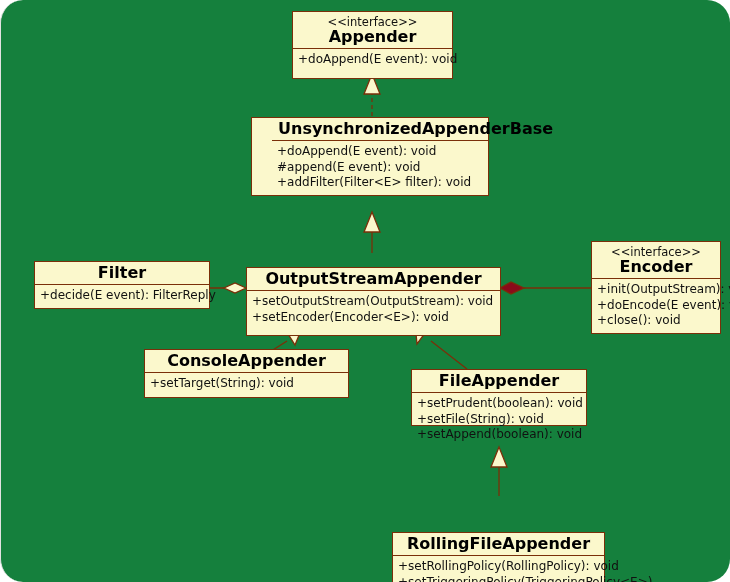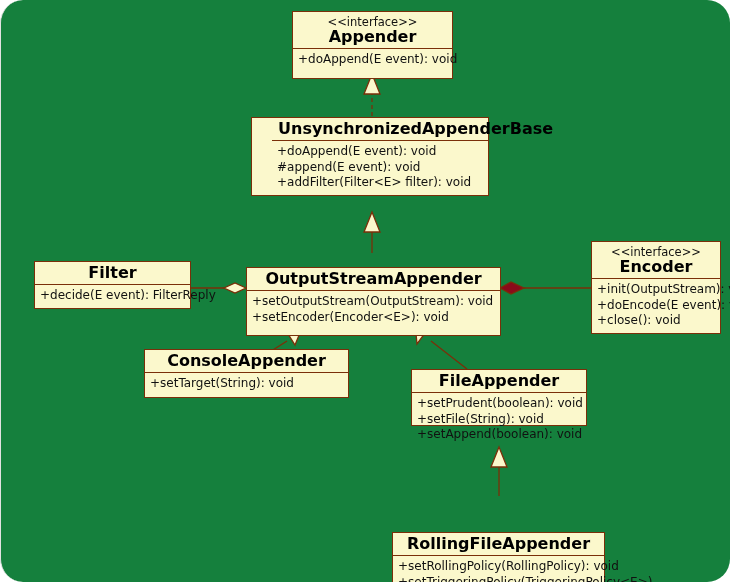--- a/index.html
+++ b/index.html
@@ -149,21 +149,21 @@
   <div class="uml-box" style="left:245px; top:267px; width:255px; height:69px;">
     <div class="uml-header">
       <span class="uml-name">OutputStreamAppender</span>
     </div>
     <div class="uml-members">
       <div class="uml-member">+setOutputStream(OutputStream): void</div>
       <div class="uml-member">+setEncoder(Encoder&lt;E&gt;): void</div>
     </div>
   </div>
 
-  <div class="uml-box" style="left:33px; top:261px; width:157px;">
+  <div class="uml-box" style="left:33px; top:261px; width:176px;">
     <div class="uml-header">
       <span class="uml-name">Filter</span>
     </div>
     <div class="uml-members">
       <div class="uml-member">+decide(E event): FilterReply</div>
     </div>
   </div>
 
   <div class="uml-box" style="left:590px; top:241px; width:130px;">
     <div class="uml-header">

